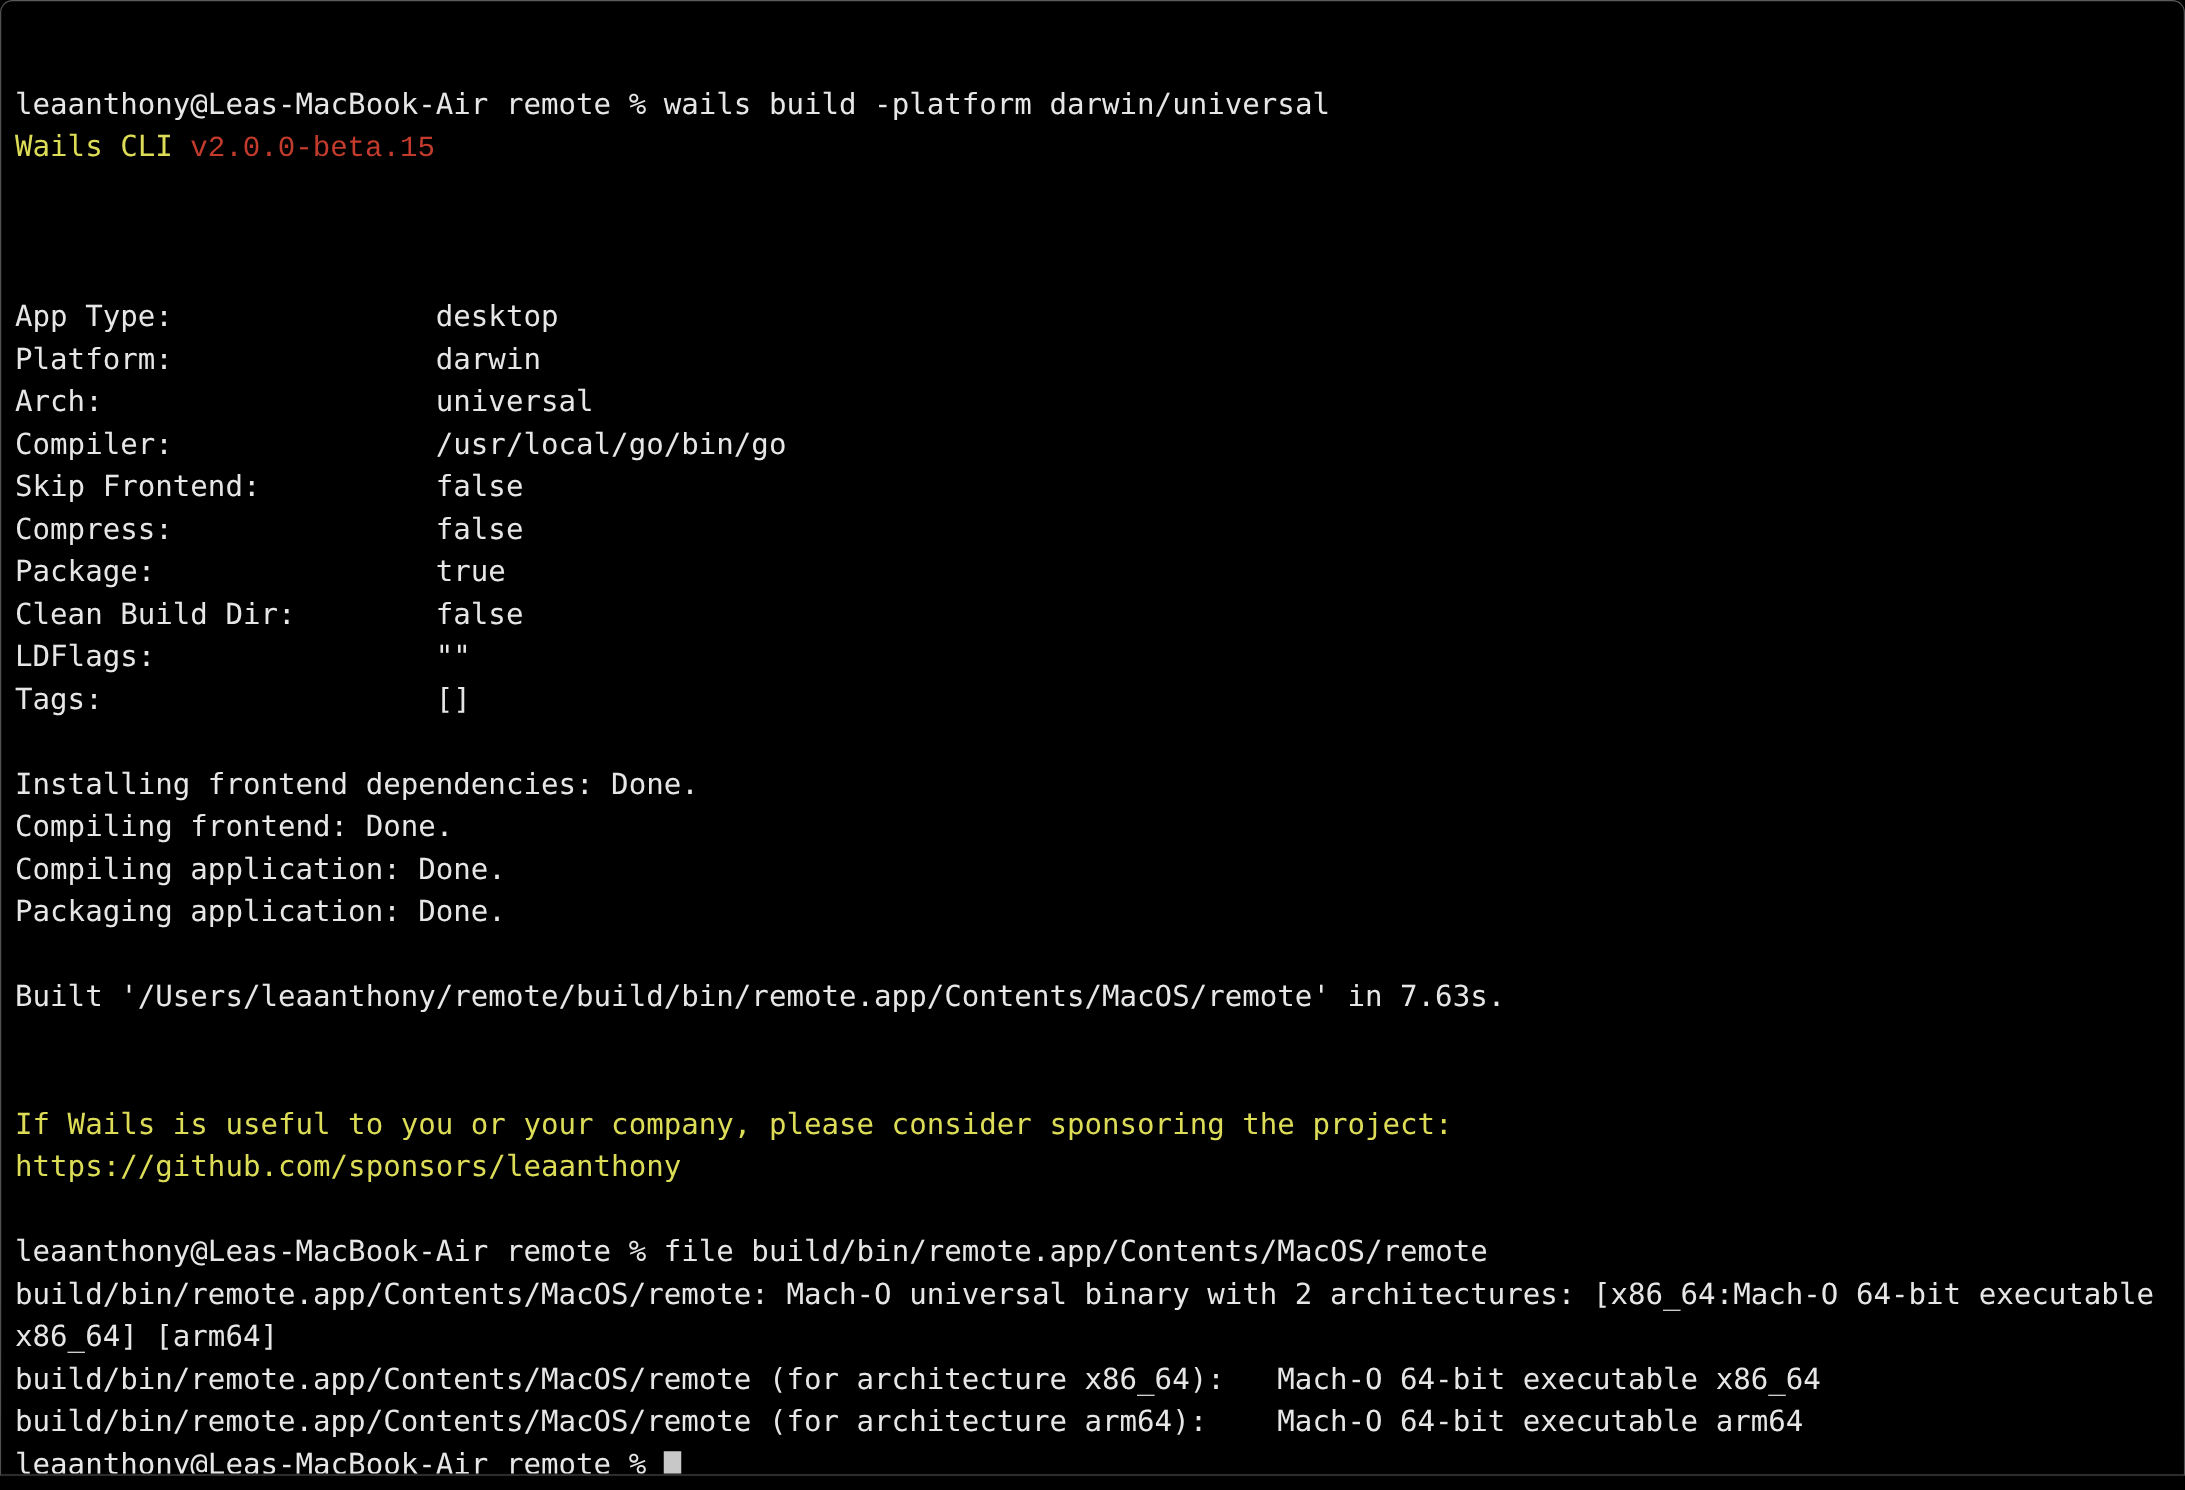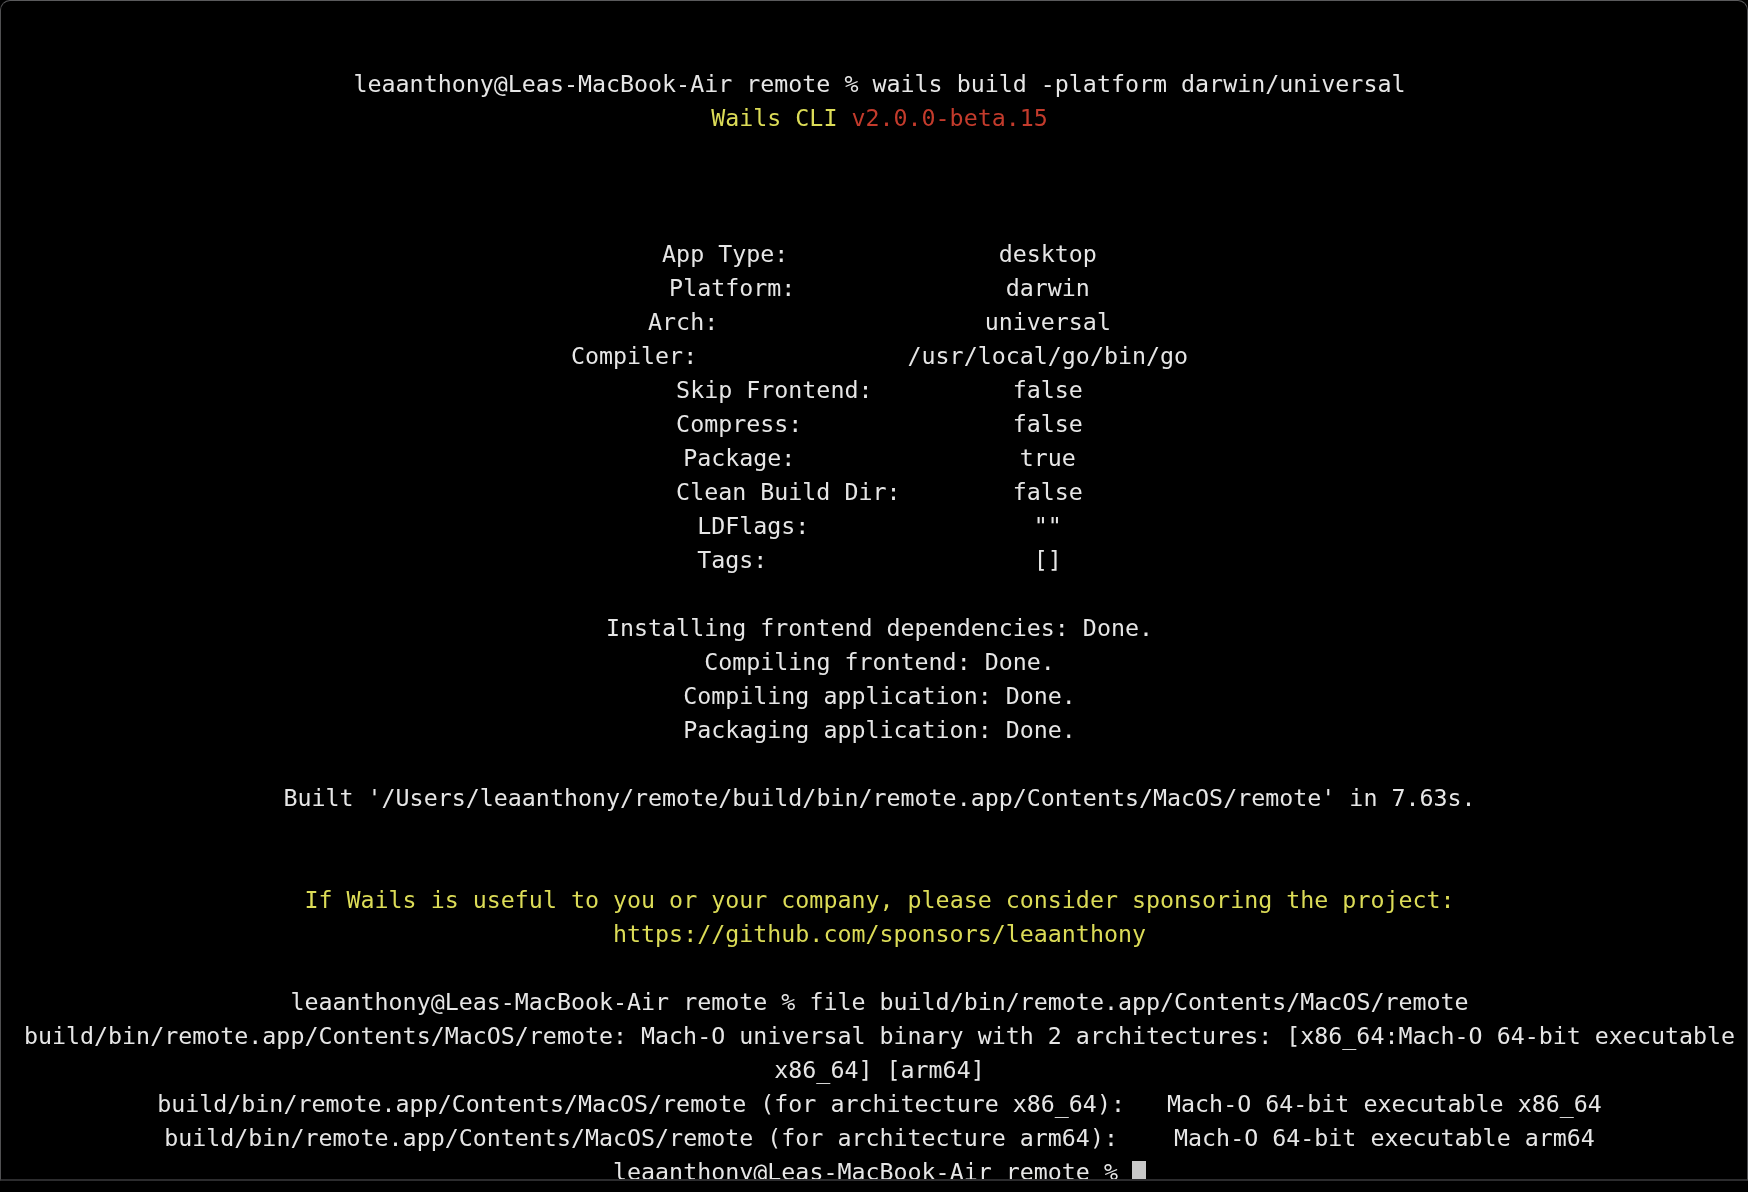--- a/index.html
+++ b/index.html
@@ -56,23 +56,23 @@
   .term{
     position:absolute;left:0;right:0;top:54px;bottom:0;
     padding:12px 0 0 11px;
     font-family:"DejaVu Sans Mono",monospace;
     font-size:23.3px;line-height:34px;
     color:var(--foreground);
     white-space:pre;
     overflow:hidden;
     cursor:text;
   }
-  .line{height:34px;text-align:center;}
+  .line{height:34px;}
   .c-yellow{color:var(--yellow);}
-  .c-red{color:var(--red);}
+  .c-red{color:var(--red);font-family:Liberation Mono, monospace;}
   .cursor{
     display:inline-block;width:14px;height:28px;
     background:var(--cursor);vertical-align:bottom;
   }
   
   .sliver{position:absolute;top:1185px;height:6px;overflow:hidden;}
 </style>
 </head>
 <body>
 

